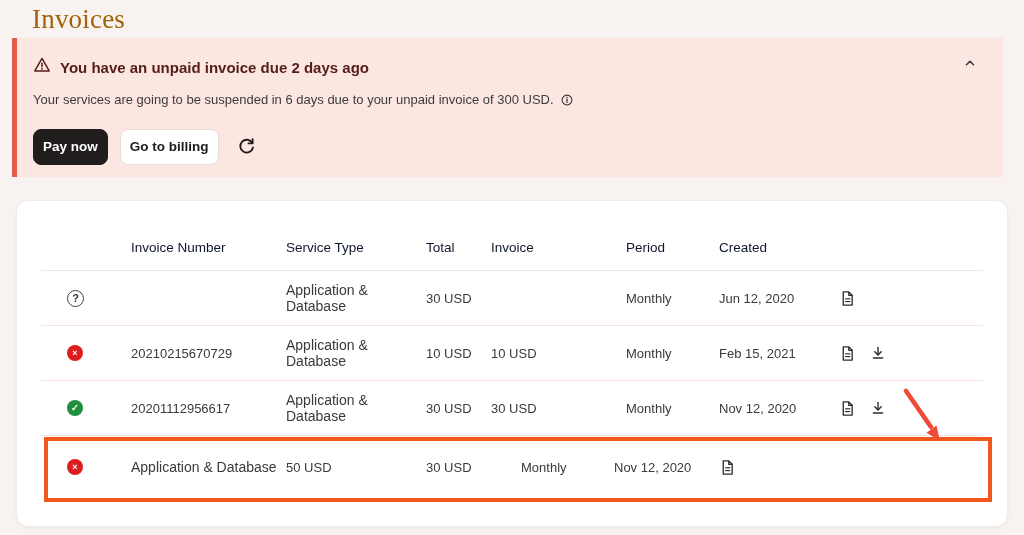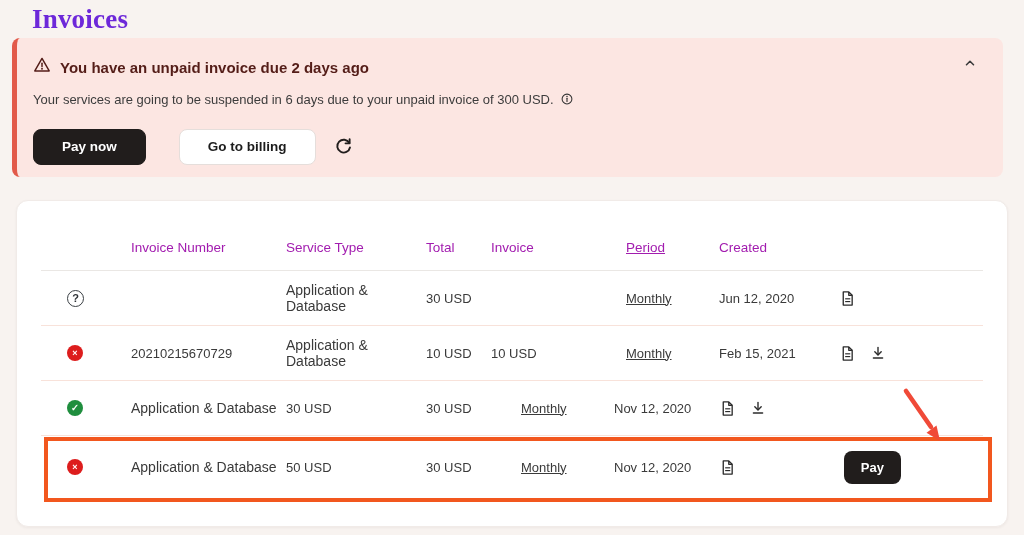--- a/index.html
+++ b/index.html
@@ -8,50 +8,50 @@
     --st-ok:#1f8e3e;
     --arrow:#f04a38;
     --alert-bg:#fce6e2;
     --alert-border:#e25a4a;
     --alert-title:#541d18;
     --cols:90px 155px 140px 65px 105px 105px 120px 80px 1fr;
   }
   *{margin:0;padding:0;box-sizing:border-box;}
   body{font-family:"Liberation Sans",sans-serif;}
   .page{position:relative;width:1024px;height:535px;background:#f8f3f0;overflow:hidden;}
-  .page-title{position:absolute;left:32px;top:4px;font-family:"Liberation Serif",serif;font-size:27px;font-weight:700;color:#6d28d9;letter-spacing:.2px;}
+  .page-title{position:absolute;left:32px;top:4px;font-family:"Liberation Serif",serif;font-size:27px;font-weight:400;color:#a16207;letter-spacing:.2px;}
 
   
   .alert{position:absolute;left:12px;top:38px;width:991px;height:139px;background:var(--alert-bg);
-         border-left:5px solid var(--alert-border);border-radius:8px;padding:18px 24px 0 16px;}
+         border-left:5px solid var(--alert-border);border-radius:1px;padding:18px 24px 0 16px;}
   .alert-head{display:flex;align-items:center;gap:9px;}
   .alert-title{font-size:15px;font-weight:700;color:var(--alert-title);}
   .collapse-btn{position:absolute;right:22px;top:14px;background:none;border:none;cursor:pointer;padding:4px;line-height:0;}
-  .alert-msg{margin-top:14px;font-size:13px;color:#3c3c3c;display:flex;align-items:flex-start;gap:6px;}
+  .alert-msg{margin-top:14px;font-size:13px;color:#3c3c3c;display:flex;align-items:flex-end;gap:6px;}
   .alert-actions{margin-top:22px;display:flex;align-items:center;gap:12px;}
   .btn{font-family:"Liberation Sans",sans-serif;font-size:13.5px;font-weight:600;border-radius:8px;
-       padding:10px 28px;cursor:pointer;line-height:1;}
+       padding:10px 9px;cursor:pointer;line-height:1;}
   .btn-dark{background:#211d1c;color:#fff;border:1px solid #211d1c;}
-  .btn-light{background:#fff;color:#1c1c1c;border:1px solid #e5dedb;margin-left:21px;}
+  .btn-light{background:#fff;color:#1c1c1c;border:1px solid #e5dedb;}
   .icon-btn{background:none;border:none;cursor:pointer;padding:2px;line-height:0;margin-left:4px;}
 
   
   .card{position:absolute;left:16px;top:200px;width:992px;height:327px;background:#fff;border-radius:12px;
         border:1px solid #f1ebe8;box-shadow:0 1px 3px rgba(40,20,10,.05);padding:0 24px;}
   .thead{display:grid;grid-template-columns:var(--cols);height:70px;align-items:center;padding-top:24px;
-         border-bottom:1px solid #eae7e4;font-size:13.5px;font-weight:500;color:#a21caf;}
+         border-bottom:1px solid #eae7e4;font-size:13.5px;font-weight:500;color:#0f172a;}
   .trow{display:grid;grid-template-columns:var(--cols);height:55px;align-items:center;
         border-bottom:1px solid #f8e2da;font-size:13px;color:#3a3a3a;position:relative;}
   .trow:last-child{border-bottom:none;height:62px;}
   .trow.hl::after{content:"";position:absolute;left:3px;right:-9px;top:1px;bottom:-4px;
         border:4px solid var(--hl-color);pointer-events:none;}
   .c-status{padding-left:26px;display:flex;}
   .c-service{font-size:14px;}
   .c-total,.c-charged{text-align:left;}
-  .c-period{padding-left:30px;text-decoration:underline;}
+  .c-period{padding-left:30px;}
   .c-created{padding-left:18px;}
   .c-icons{display:flex;align-items:center;gap:14px;padding-left:18px;}
   .c-action{display:flex;justify-content:flex-end;}
   .pay-btn{background:#211d1c;color:#fff;border:none;border-radius:8px;padding:10px 17px;
            font-size:13px;font-weight:600;cursor:pointer;line-height:1;font-family:"Liberation Sans",sans-serif;}
   .st{width:16px;height:16px;border-radius:50%;display:flex;align-items:center;justify-content:center;
       font-size:9px;font-weight:700;line-height:1;}
   .st-unknown{width:17px;height:17px;border:1.7px solid #3a3f44;color:#2f3337;font-size:11px;font-weight:600;background:none;}
   .st-error{background:var(--st-err);color:#fff;}
   .st-success{background:var(--st-ok);color:#fff;font-size:9.5px;}
@@ -175,20 +175,21 @@
     </div>
     <div class="c-action">
       
     </div>
   </div>
 
   <div class="trow">
     <div class="c-status">
       <span class="st st-success">✓</span>
     </div>
+    <div class="c-invoice">20201112956617</div>
     <div class="c-service">Application &amp; Database</div>
     <div class="c-total">30 USD</div>
     <div class="c-charged">30 USD</div>
     <div class="c-period">Monthly</div>
     <div class="c-created">Nov 12, 2020</div>
     <div class="c-icons">
       <button class="icon-link doc-wrap">
         <svg width="17" height="17" viewBox="0 0 16 16">
                 <path d="M4 1.8 h5.2 L12.4 5 v9.2 H4 Z" fill="none" stroke="#2b2b2b" stroke-width="1.25" stroke-linejoin="round"></path>
                 <path d="M9.2 1.8 V5 h3.2" fill="none" stroke="#2b2b2b" stroke-width="1.25" stroke-linejoin="round"></path>
@@ -222,23 +223,20 @@
       <button class="icon-link doc-wrap">
         <svg width="17" height="17" viewBox="0 0 16 16">
                 <path d="M4 1.8 h5.2 L12.4 5 v9.2 H4 Z" fill="none" stroke="#2b2b2b" stroke-width="1.25" stroke-linejoin="round"></path>
                 <path d="M9.2 1.8 V5 h3.2" fill="none" stroke="#2b2b2b" stroke-width="1.25" stroke-linejoin="round"></path>
                 <line x1="5.8" y1="8.3" x2="10.6" y2="8.3" stroke="#2b2b2b" stroke-width="1.1"></line>
                 <line x1="5.8" y1="10.9" x2="10.6" y2="10.9" stroke="#2b2b2b" stroke-width="1.1"></line>
               </svg>
       </button>
 
     </div>
-    <div class="c-action">
-      <button class="pay-btn">Pay</button>
-    </div>
   </div>
 </div>
   </div>
 
   <svg class="arrow-overlay" viewBox="0 0 1024 535">
     <line x1="906" y1="391" x2="931" y2="427" stroke="var(--arrow)" stroke-width="4.6" stroke-linecap="round"></line>
     <polygon points="940,441 926.5,432.8 936.5,425.6" fill="var(--arrow)"></polygon>
   </svg>
 </div>
 

